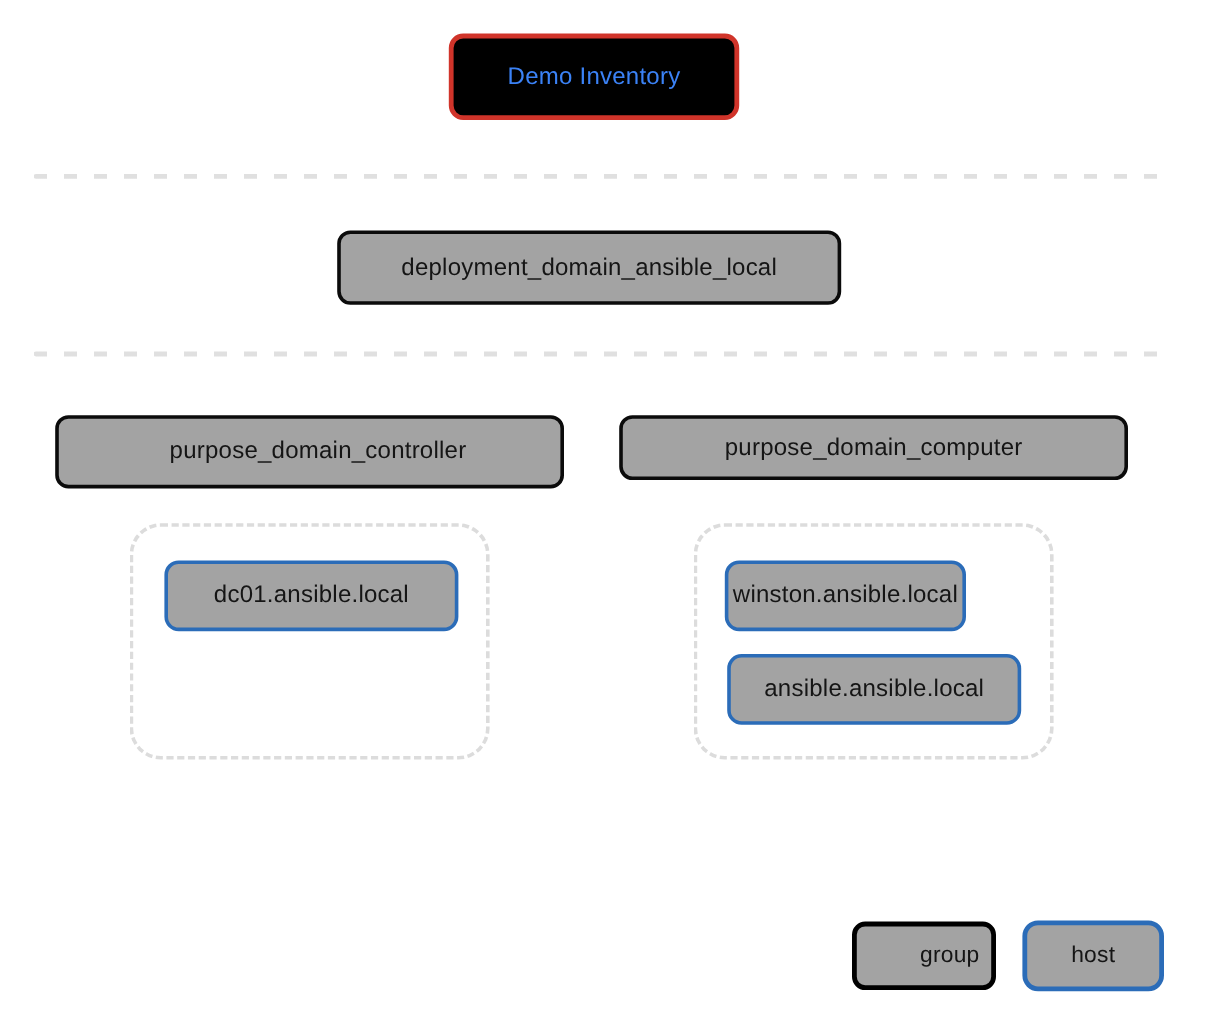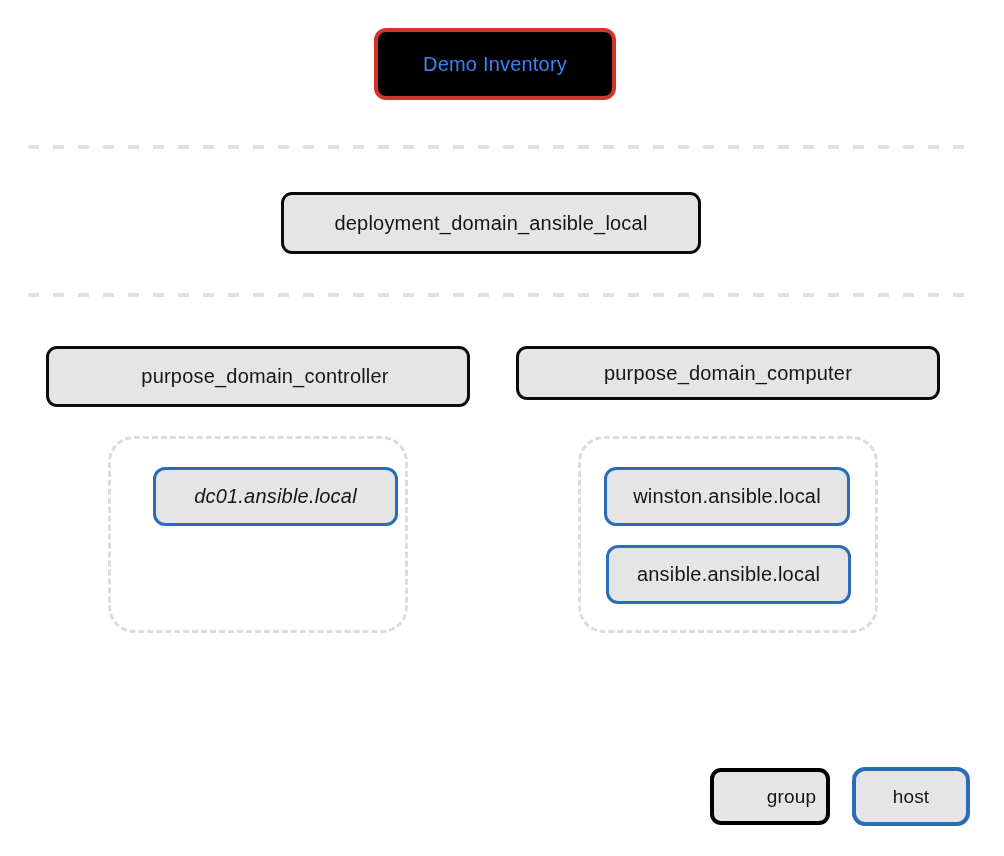--- a/index.html
+++ b/index.html
@@ -8,21 +8,21 @@
     background: #ffffff;
     font-family: "Liberation Sans", sans-serif;
     color: #151515;
     overflow: hidden;
   }
   .canvas { position: relative; width: 1004px; height: 856px; background: #fff; }
 
   .node {
     position: absolute;
     display: flex; align-items: center; justify-content: center;
-    background: #e5e5e5;
+    background: #a3a3a3;
     text-align: center;
     font-size: 19px;
     letter-spacing: 0.2px;
     white-space: nowrap;
   }
 
   
   .node-root {
     left: 374px; top: 28px; width: 242px; height: 72px;
     background: #000000;
@@ -63,22 +63,22 @@
   .hc-left  { left: 108px; }
   .hc-right { left: 578px; }
 
   
   .node-host {
     border: 3.5px solid #2b6cb8;
     border-radius: 12px;
     width: 245px; height: 59px;
     font-size: 20px;
   }
-  .host-dc01    { left: 42px; top: 28px; font-style: italic; }
-  .host-winston { left: 23px; top: 28px; width: 246px; }
+  .host-dc01    { left: 26px; top: 28px; }
+  .host-winston { left: 23px; top: 28px; width: 201px; }
   .host-wintrop { left: 25px; top: 106px; }
 
   
   .legend-group {
     left: 710px; top: 768px; width: 120px; height: 57px;
     border: 4px solid #000000;
     border-radius: 11px;
     padding-left: 43px;
   }
   .legend-host {

